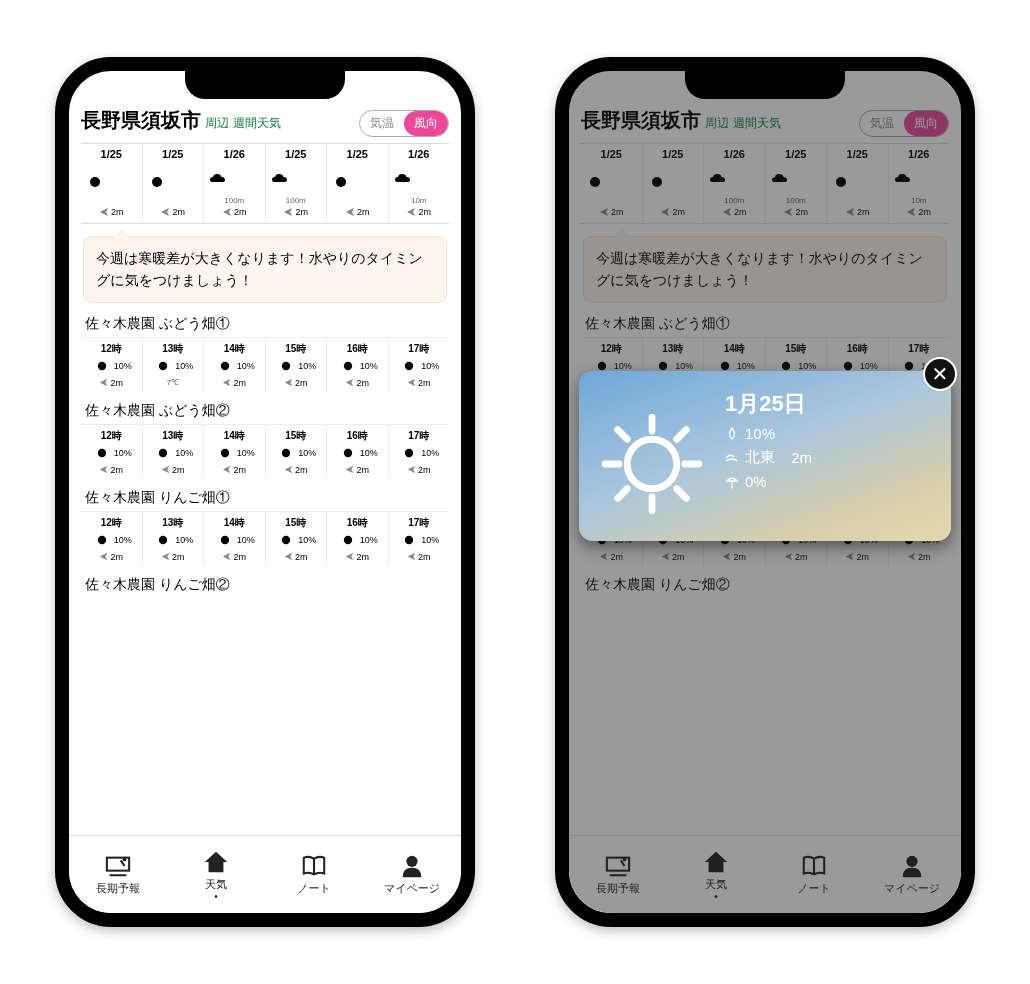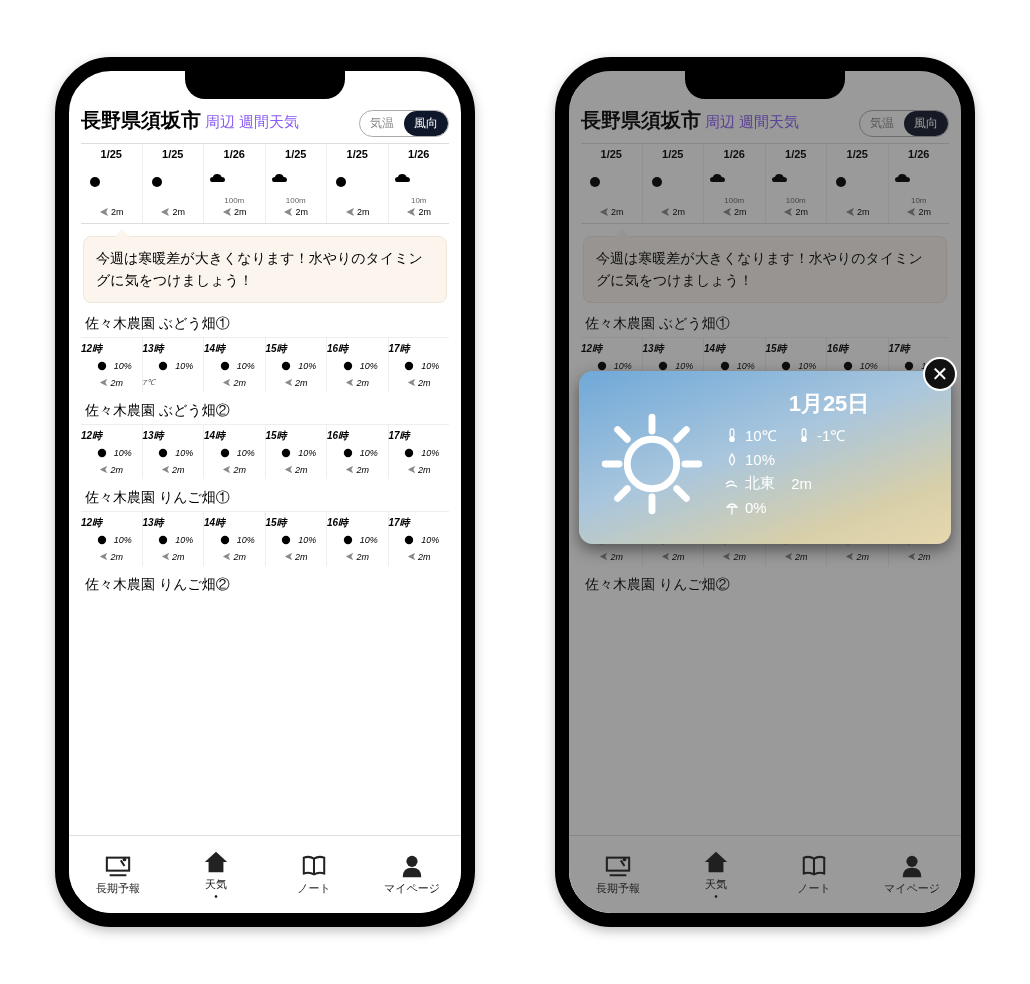--- a/index.html
+++ b/index.html
@@ -18,24 +18,24 @@
   .notch {
     position: absolute; top: 0; left: 50%; transform: translateX(-50%);
     width: 160px; height: 28px; background: #000;
     border-bottom-left-radius: 20px; border-bottom-right-radius: 20px; z-index: 50;
   }
   .screen { position: absolute; inset: 0; padding-top: 36px; display: flex; flex-direction: column; }
   .content { flex: 1; overflow: hidden; padding: 0 12px; }
   .header-row { display: flex; align-items: baseline; justify-content: space-between; margin-bottom: 6px; }
   .title-group { display: flex; align-items: baseline; gap: 4px; }
   .loc { font-size: 20px; font-weight: 700; }
-  .sub { font-size: 15px; color: #8b5cf6; }
+  .sub { font-size: 12px; color: #15803d; }
   .toggle { display: flex; border: 1px solid #aaa; border-radius: 999px; overflow: hidden; font-size: 12px; }
   .toggle span { padding: 4px 10px; }
-  .toggle .on { background: #0f172a; color: #fff; border-radius: 999px; }
+  .toggle .on { background: #ec4899; color: #fff; border-radius: 999px; }
   .toggle .off { color: #888; }
   .week-row { display: flex; border-top: 1px solid #ddd; border-bottom: 1px solid #ddd; }
   .day-cell {
     flex: 1; border-right: 1px solid #eee; text-align: center; padding: 4px 0 6px;
     font-size: 11px;
   }
   .day-cell:last-child { border-right: none; }
   .day-date { font-weight: 600; margin-bottom: 10px; }
   .day-dist { font-size: 8px; color: #666; margin-top: 2px; min-height: 9px; }
   .wind-line { font-size: 9px; margin-top: 2px; display:flex; align-items:center; justify-content:center; gap:2px;}
@@ -43,21 +43,21 @@
     margin: 12px 2px 12px; background: #fbf5ee; border: 1px solid #f0e6d8;
     border-radius: 8px; padding: 10px 12px; font-size: 14px; line-height: 1.6; position: relative;
   }
   .tip::before {
     content: ""; position: absolute; top: -8px; left: 30px;
     border: 8px solid transparent; border-bottom-color: #fbf5ee; border-top: none;
   }
   .farm-title { font-size: 14px; margin: 10px 4px 4px; }
   .hour-row { display: flex; border-top: 1px solid #eee; }
   .hour-cell {
-    flex: 1; border-right: 1px solid #eee; text-align: left; padding: 4px 0 4px 0; font-size: 10px; font-style: italic;
+    flex: 1; border-right: 1px solid #eee; text-align: center; padding: 4px 0 4px 0; font-size: 10px;
   }
   .hour-cell:last-child { border-right:none;}
   .hour-time { font-weight: 600; }
   .pct { font-size: 9px; }
   .extra { font-size: 8px; color:#555; }
   .tabbar {
     height: 78px; border-top: 1px solid #ddd; display: flex; background:#fff;
   }
   .tab { flex:1; display:flex; flex-direction:column; align-items:center; justify-content:center; font-size:11px; gap:2px; color:#222;}
   .tab.active::after { content:"•"; font-size:10px; line-height:6px;}
@@ -69,21 +69,21 @@
     box-shadow: 0 6px 16px rgba(0,0,0,.45);
     display:flex; gap:18px;
   }
   .close-btn {
     position:absolute; top:-14px; right:-6px; width:34px; height:34px; border-radius:50%;
     background:#111; color:#fff; display:flex; align-items:center; justify-content:center; font-size:20px;
     border:2px solid #fff;
   }
   .big-sun { width:110px; height:110px; margin-top:20px; }
   .detail-text { flex:1; font-size:15px; }
-  .detail-date { font-size:22px; font-weight:600; text-align:center;}
+  .detail-date { font-size:22px; font-weight:600; }
   .detail-line { display:flex; align-items:center; gap:6px; margin:6px 0; }
   .icon { width:14px; height:14px; display:inline-block; flex-shrink:0;}
   
   svg { display:block; }
   .wind-arrow { stroke:#888; fill:#888;}
   .tab svg { width:30px; height:26px; }
   .tab-icon-stroke { stroke:#222; stroke-width:2.2; fill:none;}
   .tab-icon-fill { fill:#222;}
 </style>
 </head>
@@ -993,31 +993,20 @@
   <div class="detail-card">
     <div class="close-btn">
       <span>✕</span>
     </div>
     <svg class="big-sun" viewBox="0 0 80 80">
         <use href="#big-sun-white"></use>
       </svg>
     <div class="detail-text">
       <div class="detail-date">1月25日</div>
       <div class="detail-line">
-        <svg class="icon" viewBox="0 0 12 15">
-            <use href="#therm"></use>
-          </svg>
-        <span>10℃</span>
-        &nbsp;&nbsp;
-        <svg class="icon" viewBox="0 0 12 15">
-            <use href="#therm"></use>
-          </svg>
-        <span>-1℃</span>
-      </div>
-      <div class="detail-line">
         <svg class="icon" viewBox="0 0 12 14">
             <use href="#drop"></use>
           </svg>
         <span>10%</span>
       </div>
       <div class="detail-line">
         <svg class="icon" viewBox="0 0 14 12">
             <use href="#windw"></use>
           </svg>
         <span>北東</span>&nbsp;

